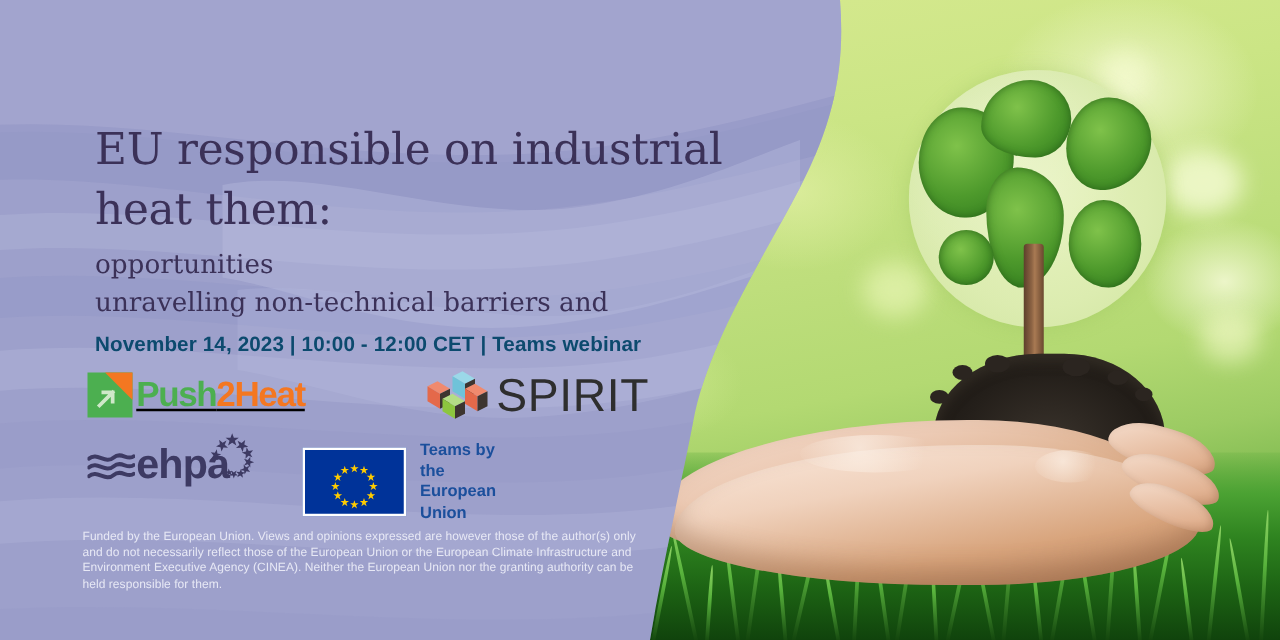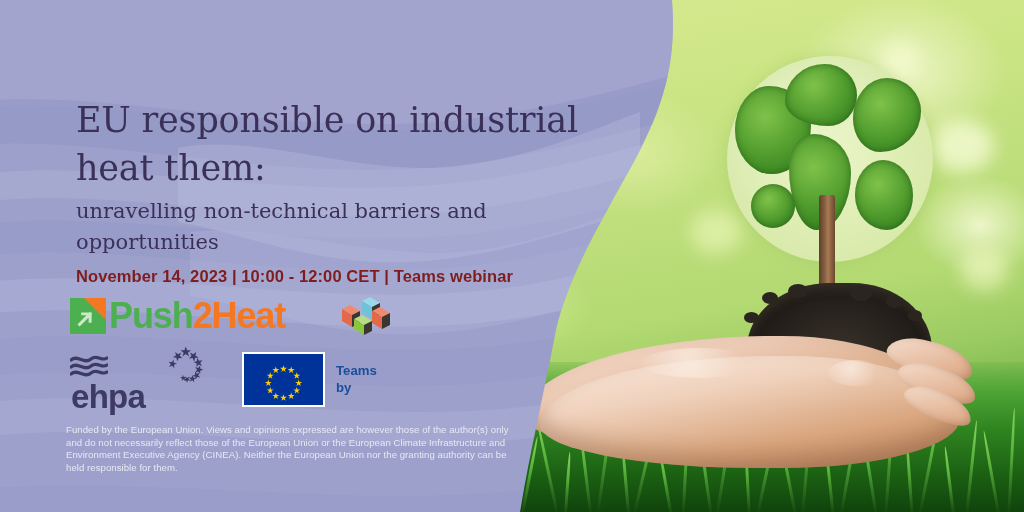--- a/index.html
+++ b/index.html
@@ -76,46 +76,46 @@
 
   
   .content{position:absolute;left:0;top:0;width:700px;height:512px;z-index:30;}
   .title{position:absolute;left:76px;top:96px;width:580px;
     font-family:"DejaVu Serif","Liberation Serif",serif;
     font-size:35px;line-height:48px;font-weight:400;color:#3b3158;letter-spacing:-.2px;}
   .subtitle{position:absolute;left:76px;top:196px;width:500px;
     font-family:"DejaVu Serif","Liberation Serif",serif;
     font-size:21px;line-height:31px;font-weight:400;color:#3b3158;}
   .datetime{position:absolute;left:76px;top:267px;
-    font-family:"Liberation Sans",sans-serif;font-size:16.5px;font-weight:bold;color:#7f1d1d;
+    font-family:"Liberation Sans",sans-serif;font-size:16.5px;font-weight:bold;color:#0c4a6e;
     letter-spacing:.1px;text-align:right;}
   .disclaimer{position:absolute;left:66px;top:424px;width:456px;
     font-family:"Liberation Sans",sans-serif;font-size:9.6px;line-height:12.6px;
     color:#e7e8f5;letter-spacing:.05px;}
 
   
   .logo-row1{position:absolute;left:70px;top:292px;height:48px;}
   .p2h{position:absolute;left:0;top:0;display:flex;align-items:center;height:48px;}
   .p2h-mark{position:relative;width:36px;height:36px;background:#4caf50;flex:none;}
   .p2h-mark .corner{position:absolute;right:0;top:0;width:0;height:0;
     border-left:22px solid transparent;border-top:22px solid #f47721;}
   .p2h-mark .arrow{position:absolute;left:7px;bottom:7px;width:21px;height:21px;}
-  .p2h-text{font-family:"Liberation Sans",sans-serif;font-size:36px;font-weight:bold;
-    letter-spacing:-1.1px;margin-left:3px;line-height:1;}
+  .p2h-text{font-family:"Liberation Sans",sans-serif;font-size:28px;font-weight:bold;
+    letter-spacing:-1.1px;margin-left:3px;line-height:1;text-decoration:underline;}
   .p2h-text .g{color:#4caf50;}
   .p2h-text .o{color:#f47721;}
 
   .spirit{position:absolute;left:270px;top:1px;display:flex;align-items:center;height:46px;}
   .spirit-mark{position:relative;width:52px;height:42px;flex:none;}
   .spirit-text{font-family:"Liberation Sans",sans-serif;font-size:37px;font-weight:500;
     color:#2e2e2e;letter-spacing:.5px;margin-left:5px;line-height:1;}
 
   
   .logo-row2{position:absolute;left:70px;top:352px;height:48px;}
-  .ehpa{position:absolute;left:0;top:2px;display:flex;align-items:flex-start;flex-direction:column;}
+  .ehpa{position:absolute;left:0;top:2px;display:flex;align-items:flex-end;}
   .ehpa-waves{width:38px;height:26px;flex:none;}
   .ehpa-text{font-family:"Liberation Sans",sans-serif;font-size:33px;font-weight:bold;
     color:#3d3a63;letter-spacing:-.7px;line-height:1;margin-left:1px;}
   .ehpa-stars{position:absolute;left:86px;top:-8px;width:58px;height:52px;}
 
   .eulogo{position:absolute;left:172px;top:0;display:flex;align-items:center;}
   .euflag{position:relative;width:83px;height:55px;background:#003399;flex:none;
     border:2px solid #ffffff;box-sizing:border-box;}
   .eutext{font-family:"Liberation Sans",sans-serif;font-size:13.2px;font-weight:bold;
     color:#1b4f9c;line-height:16.5px;margin-left:11px;}
@@ -222,22 +222,22 @@
   </div>
 
   <div class="content">
 
     <div class="title">
       <div>EU responsible on industrial</div>
       <div>heat them:</div>
     </div>
 
     <div class="subtitle">
+      <div>opportunities</div>
       <div>unravelling non-technical barriers and</div>
-      <div>opportunities</div>
     </div>
 
     <div class="datetime">November 14, 2023 | 10:00 - 12:00 CET | Teams webinar</div>
 
     <div class="logo-row1">
 
       <div class="p2h">
         <div class="p2h-mark">
           <div class="corner"></div>
           <svg class="arrow" viewBox="0 0 24 24" aria-hidden="true">
@@ -269,20 +269,21 @@
               <polygon points="32,12 40,8 40,20 32,24" fill="#3d3530"></polygon>
             </g>
 
             <g>
               <polygon points="32,16 40,12 50,18 42,22" fill="#f08a6e"></polygon>
               <polygon points="32,16 42,22 42,34 32,28" fill="#e4694a"></polygon>
               <polygon points="42,22 50,18 50,30 42,34" fill="#3d3530"></polygon>
             </g>
           </svg>
         </div>
+        <div class="spirit-text">SPIRIT</div>
       </div>
     </div>
 
     <div class="logo-row2">
 
       <div class="ehpa">
         <svg class="ehpa-waves" viewBox="0 0 38 26" aria-hidden="true">
           <path d="M1 6 C8 0, 14 11, 21 5 C27 0, 32 8, 37 4" stroke="#3d3a63" stroke-width="3.2" fill="none" stroke-linecap="round"></path>
           <path d="M1 13 C8 7, 14 18, 21 12 C27 7, 32 15, 37 11" stroke="#3d3a63" stroke-width="3.2" fill="none" stroke-linecap="round"></path>
           <path d="M1 20 C8 14, 14 25, 21 19 C27 14, 32 22, 37 18" stroke="#3d3a63" stroke-width="3.2" fill="none" stroke-linecap="round"></path>
@@ -318,20 +319,21 @@
               <polygon points="33.2,41.4 34.1,44.1 36.9,44.1 34.6,45.8 35.5,48.5 33.2,46.8 30.9,48.5 31.8,45.8 29.5,44.1 32.3,44.1"></polygon>
               <polygon points="27.2,35.5 28.1,38.2 30.9,38.2 28.6,39.9 29.5,42.6 27.2,40.9 24.9,42.6 25.8,39.9 23.5,38.2 26.3,38.2"></polygon>
               <polygon points="25.1,27.5 26,30.2 28.8,30.2 26.5,31.9 27.4,34.6 25.1,32.9 22.8,34.6 23.7,31.9 21.4,30.2 24.2,30.2"></polygon>
               <polygon points="27.2,19.6 28.1,22.3 30.9,22.3 28.6,24 29.5,26.7 27.2,25 24.9,26.7 25.8,24 23.5,22.3 26.3,22.3"></polygon>
               <polygon points="33.2,13.6 34.1,16.3 36.9,16.3 34.6,18 35.5,20.7 33.2,19 30.9,20.7 31.8,18 29.5,16.3 32.3,16.3"></polygon>
             </g>
           </svg>
         </div>
         <div class="eutext">
           <div>Teams by</div>
+          <div>the European Union</div>
         </div>
       </div>
     </div>
 
     <div class="disclaimer">Funded by the European Union. Views and opinions expressed are however those of the author(s) only and do not necessarily reflect those of the European Union or the European Climate Infrastructure and Environment Executive Agency (CINEA). Neither the European Union nor the granting authority can be held responsible for them.</div>
   </div>
 
 </div>
 
 </body></html>

